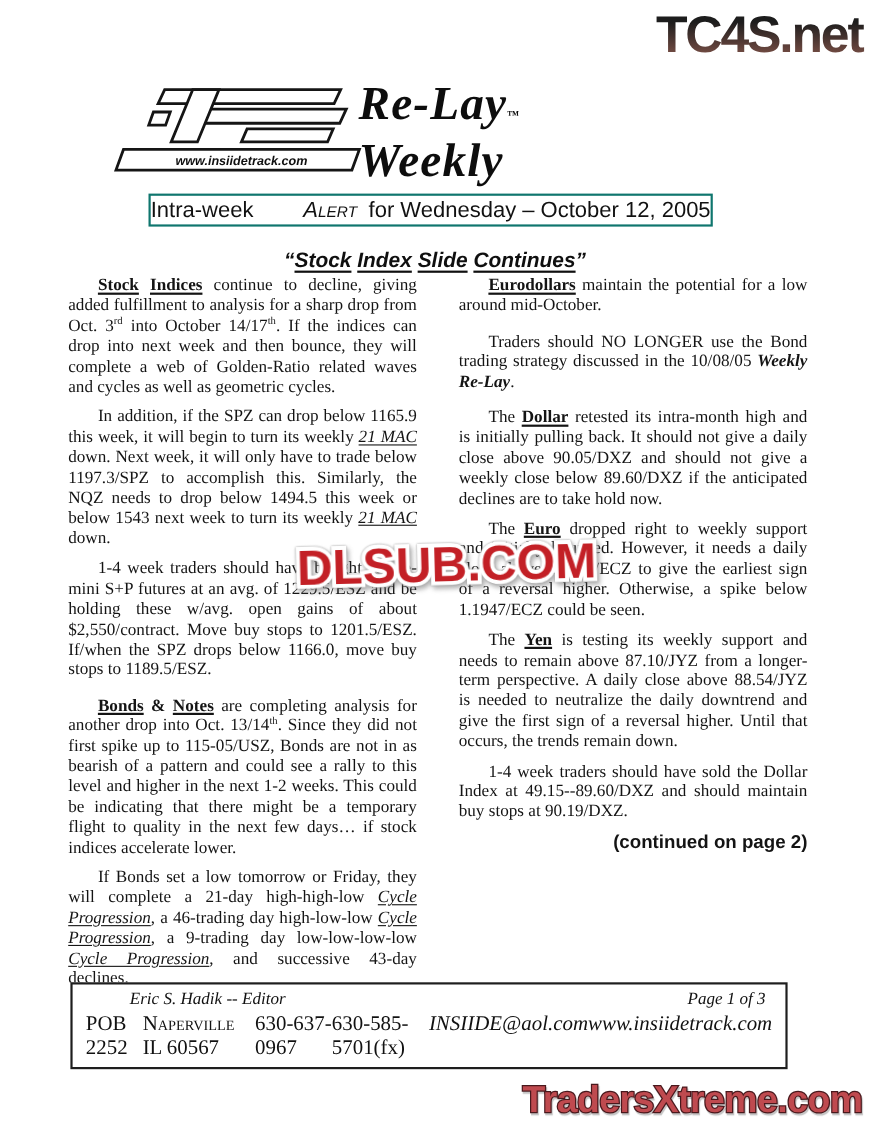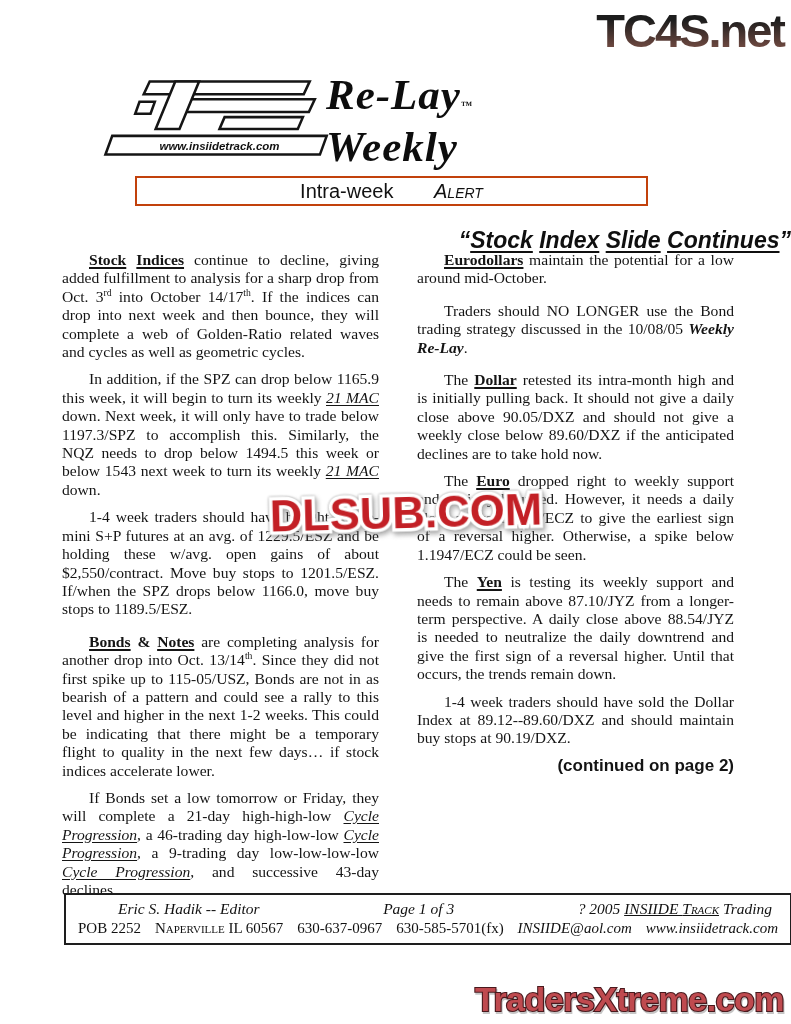--- a/index.html
+++ b/index.html
@@ -27,60 +27,60 @@
   #wordmark{
     position:absolute;left:326px;top:74px;
     font-family:"Liberation Serif", serif;font-weight:bold;font-style:italic;
     font-size:43px;line-height:41px;color:#0d0d0d;letter-spacing:1px;
   }
   #wordmark .tm{font-size:11px;font-style:normal;letter-spacing:0;}
 
   
   #alert-box{
     position:absolute;left:135px;top:176px;width:513px;height:30px;
-    border:2px solid #c2410c;box-sizing:border-box;
-    display:flex;align-items:center;justify-content:center;
+    border:2px solid #0f766e;box-sizing:border-box;
+    display:flex;align-items:center;justify-content:space-between;
     font-family:"Liberation Sans", sans-serif;font-size:20px;color:#111;
     white-space:pre-wrap;
   }
 
   
   #headline{
-    position:absolute;left:0;top:227px;width:100%;text-align:right;
+    position:absolute;left:0;top:227px;width:100%;text-align:center;
     font-family:"Liberation Sans", sans-serif;font-weight:bold;font-style:italic;
-    font-size:23px;color:#0f0f0f;
+    font-size:19px;color:#0f0f0f;
   }
 
   
   #columns{
     position:absolute;left:62px;top:251px;width:672px;
     display:flex;gap:38px;
     font-size:15.6px;line-height:18.4px;text-align:justify;
   }
   .col{flex:1;min-width:0;}
   .col p{margin:0 0 9px 0;text-indent:27px;}
   .col p.gap-lg{margin-top:14px;}
   .col p.continued-note{
     text-align:right;text-indent:0;margin-top:8px;
     font-family:"Liberation Sans", sans-serif;font-size:17px;
   }
 
   
   #footer{
-    position:absolute;left:64px;top:893px;width:728px;box-sizing:border-box;
+    position:absolute;left:64px;top:893px;width:652px;box-sizing:border-box;
     border:2px solid #1e1e1e;background:#fff;padding:4px 12px 6px 12px;
     font-size:15px;color:#111;
   }
   #footer-row1{
     display:flex;justify-content:space-between;align-items:baseline;
     font-style:italic;font-size:15.5px;padding:1px 6px 2px 40px;white-space:pre-wrap;
   }
   #footer-row2{
     display:flex;justify-content:space-between;align-items:baseline;
-    font-size:15px;white-space:pre-wrap;
+    font-size:19px;white-space:pre-wrap;
   }
 
   
   #dlsub{
     position:absolute;left:246px;top:482px;
     transform:rotate(-1.5deg);
     filter:drop-shadow(0 0 1px #9a9a9a) drop-shadow(2px 3px 2px rgba(90,90,90,0.45));
   }
   #tx{
     position:absolute;right:4px;top:977px;
@@ -112,51 +112,50 @@
   <text x="140" y="85" text-anchor="middle" font-family="Liberation Sans, sans-serif" font-size="13.5" font-weight="bold" font-style="italic" fill="#101010">www.insiidetrack.com</text>
 </svg>
 
 <div id="wordmark">
   <div>
     <span>Re-Lay</span><span class="tm">™</span>
   </div>
   <div>Weekly</div>
 </div>
 
-<div id="alert-box"><span class="s-p">Intra-week </span><span class="s-sci">Alert</span></div>
+<div id="alert-box"><span class="s-p">Intra-week </span><span class="s-sci">Alert</span><span class="s-p"> for Wednesday – October 12, 2005</span></div>
 
 <div id="headline"><span class="s-p">“</span><span class="s-biu">Stock</span><span class="s-p"> </span><span class="s-biu">Index</span><span class="s-p"> </span><span class="s-biu">Slide</span><span class="s-p"> </span><span class="s-biu">Continues</span><span class="s-p">”</span></div>
 
 <div id="columns">
   <div class="col">
       <p><span class="s-bu">Stock</span><span class="s-b"> </span><span class="s-bu">Indices</span><span class="s-p"> continue to decline, giving added fulfillment to analysis for a sharp drop from Oct. 3</span><span class="s-sup">rd</span><span class="s-p"> into October 14/17</span><span class="s-sup">th</span><span class="s-p">.  If the indices can drop into next week and then bounce, they will complete a web of Golden-Ratio related waves and cycles as well as geometric cycles.</span></p>
       <p><span class="s-p">In addition, if the SPZ can drop below 1165.9 this week, it will begin to turn its weekly </span><span class="s-iu">21 MAC</span><span class="s-p"> down.  Next week, it will only have to trade below 1197.3/SPZ to accomplish this.  Similarly, the NQZ needs to drop below 1494.5 this week or below 1543 next week to turn its weekly </span><span class="s-iu">21 MAC</span><span class="s-p"> down.</span></p>
       <p><span class="s-p">1-4 week traders should have bought July e-mini S+P futures at an avg. of 1229.5/ESZ and be holding these w/avg. open gains of about $2,550/contract.  Move buy stops to 1201.5/ESZ.  If/when the SPZ drops below 1166.0, move buy stops to 1189.5/ESZ.</span></p>
       <p class="gap-lg"><span class="s-bu">Bonds</span><span class="s-b"> &amp; </span><span class="s-bu">Notes</span><span class="s-p"> are completing analysis for another drop into Oct. 13/14</span><span class="s-sup">th</span><span class="s-p">.  Since they did not first spike up to 115-05/USZ, Bonds are not in as bearish of a pattern and could see a rally to this level and higher in the next 1-2 weeks.  This could be indicating that there might be a temporary flight to quality in the next few days… if stock indices accelerate lower.</span></p>
       <p><span class="s-p">If Bonds set a low tomorrow or Friday, they will complete a 21-day high-high-low </span><span class="s-iu">Cycle Progression</span><span class="s-p">, a 46-trading day high-low-low </span><span class="s-iu">Cycle Progression</span><span class="s-p">, a 9-trading day low-low-low-low </span><span class="s-iu">Cycle Progression</span><span class="s-p">, and successive 43-day declines.</span></p>
     </div>
   <div class="col">
       <p><span class="s-bu">Eurodollars</span><span class="s-p"> maintain the potential for a low around mid-October.</span></p>
       <p class="gap-lg"><span class="s-p">Traders should NO LONGER use the Bond trading strategy discussed in the 10/08/05 </span><span class="s-bi">Weekly Re-Lay</span><span class="s-p">.</span></p>
       <p class="gap-lg"><span class="s-p">The </span><span class="s-bu">Dollar</span><span class="s-p"> retested its intra-month high and is initially pulling back.  It should not give a daily close above 90.05/DXZ and should not give a weekly close below 89.60/DXZ if the anticipated declines are to take hold now.</span></p>
       <p><span class="s-p">The </span><span class="s-bu">Euro</span><span class="s-p"> dropped right to weekly support and initially bounced.  However, it needs a daily close above 1.2111/ECZ to give the earliest sign of a reversal higher.  Otherwise, a spike below 1.1947/ECZ could be seen.</span></p>
       <p><span class="s-p">The </span><span class="s-bu">Yen</span><span class="s-p"> is testing its weekly support and needs to remain above 87.10/JYZ from a longer-term perspective.  A daily close above 88.54/JYZ is needed to neutralize the daily downtrend and give the first sign of a reversal higher.  Until that occurs, the trends remain down.</span></p>
-      <p><span class="s-p">1-4 week traders should have sold the Dollar Index at 89.12--89.60/DXZ and should maintain buy stops at 90.19/DXZ.</span></p>
+      <p><span class="s-p">1-4 week traders should have sold the Dollar Index at 49.15--89.60/DXZ and should maintain buy stops at 90.19/DXZ.</span></p>
       <p class="continued-note"><span class="s-b">(continued on page 2)</span></p>
     </div>
 </div>
 
 <svg id="dlsub" width="320" height="64" viewBox="0 0 320 64">
   <text x="160" y="46" text-anchor="middle" font-family="Liberation Sans, sans-serif" font-size="45" font-weight="bold" fill="#c32026" stroke="#ffffff" stroke-width="7" paint-order="stroke">DLSUB.COM</text>
 </svg>
 
 <div id="footer">
   <div id="footer-row1">
     <span><span class="s-p">Eric S. Hadik -- Editor</span></span>
     <span><span class="s-p">Page 1 of 3</span></span>
-    <span><span class="s-p">? 2005 </span><span class="s-u">INSIIDE </span><span class="s-usc">Track</span><span class="s-p"> Trading</span></span>
   </div>
   <div id="footer-row2"><span class="s-p">POB 2252</span><span class="s-sc">Naperville IL 60567</span><span class="s-p">630-637-0967</span><span class="s-p">630-585-5701(fx)</span><span class="s-i">INSIIDE@aol.com</span><span class="s-i">www.insiidetrack.com</span></div>
 </div>
 
 <svg id="tx" width="316" height="46" viewBox="0 0 316 46">
   <text x="313" y="34" text-anchor="end" font-family="Liberation Sans, sans-serif" font-size="34" font-weight="bold" letter-spacing="-0.5" fill="#bf4a4f" stroke="#49191d" stroke-width="2.2" paint-order="stroke">TradersXtreme.com</text>
 </svg>
 
 </body></html>

